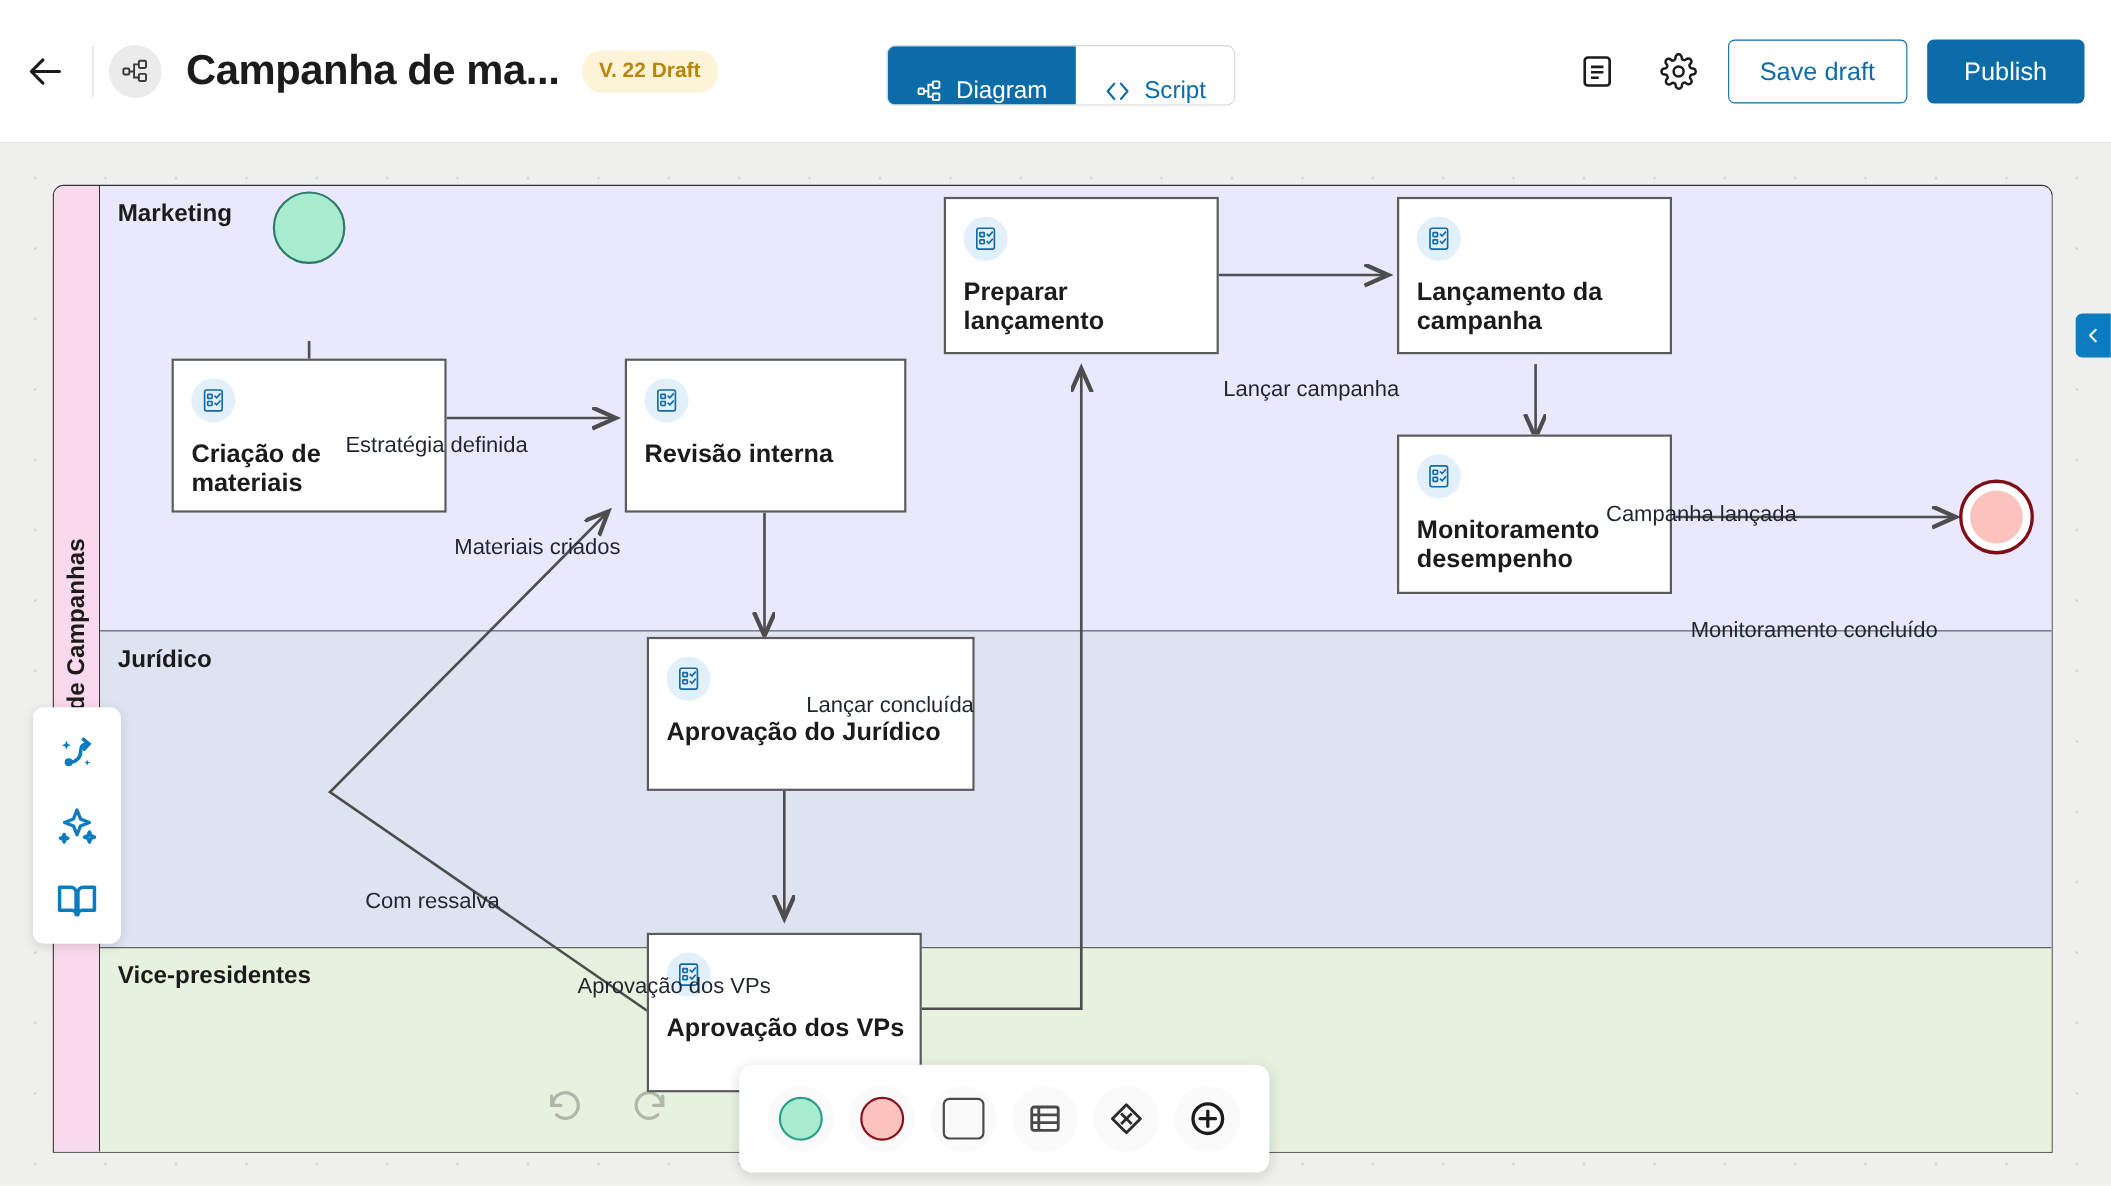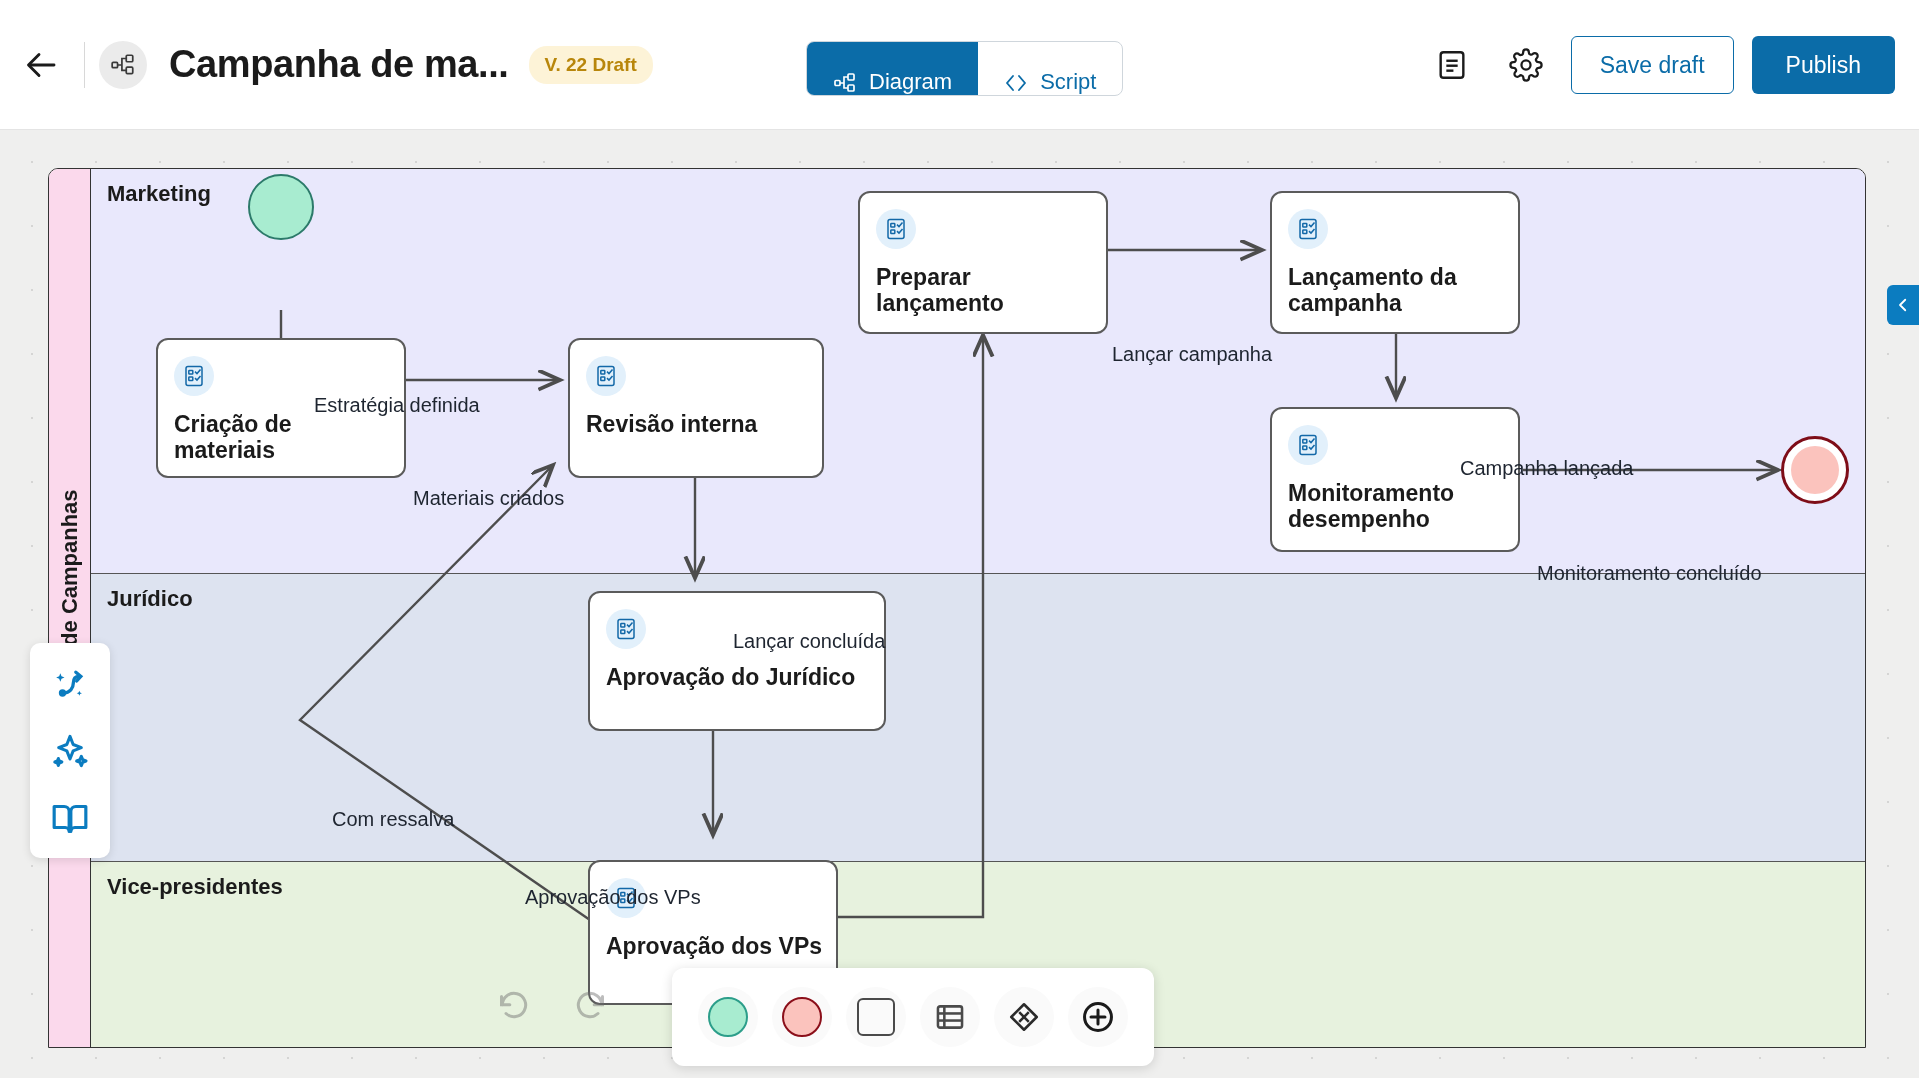--- a/index.html
+++ b/index.html
@@ -131,23 +131,22 @@
     position: absolute; left: 0; top: 0;
     width: 1919px; height: 948px;
     pointer-events: none;
   }
 
   
   .task {
     position: absolute;
     background: #fff;
     border: 2.5px solid #5b5b5b;
-    border-radius: 12px;
+    border-radius: 0;
     box-sizing: border-box;
-    margin-top: 12px;
   }
   .task-icon {
     position: absolute; left: 16px; top: 16px;
     width: 40px; height: 40px; border-radius: 50%;
     background: #e2f0fb;
     display: flex; align-items: center; justify-content: center;
   }
   .task-label {
     position: absolute; left: 16px; top: 72px; right: 12px;
     font-size: 23px; font-weight: 700; color: #1b1b1b;

